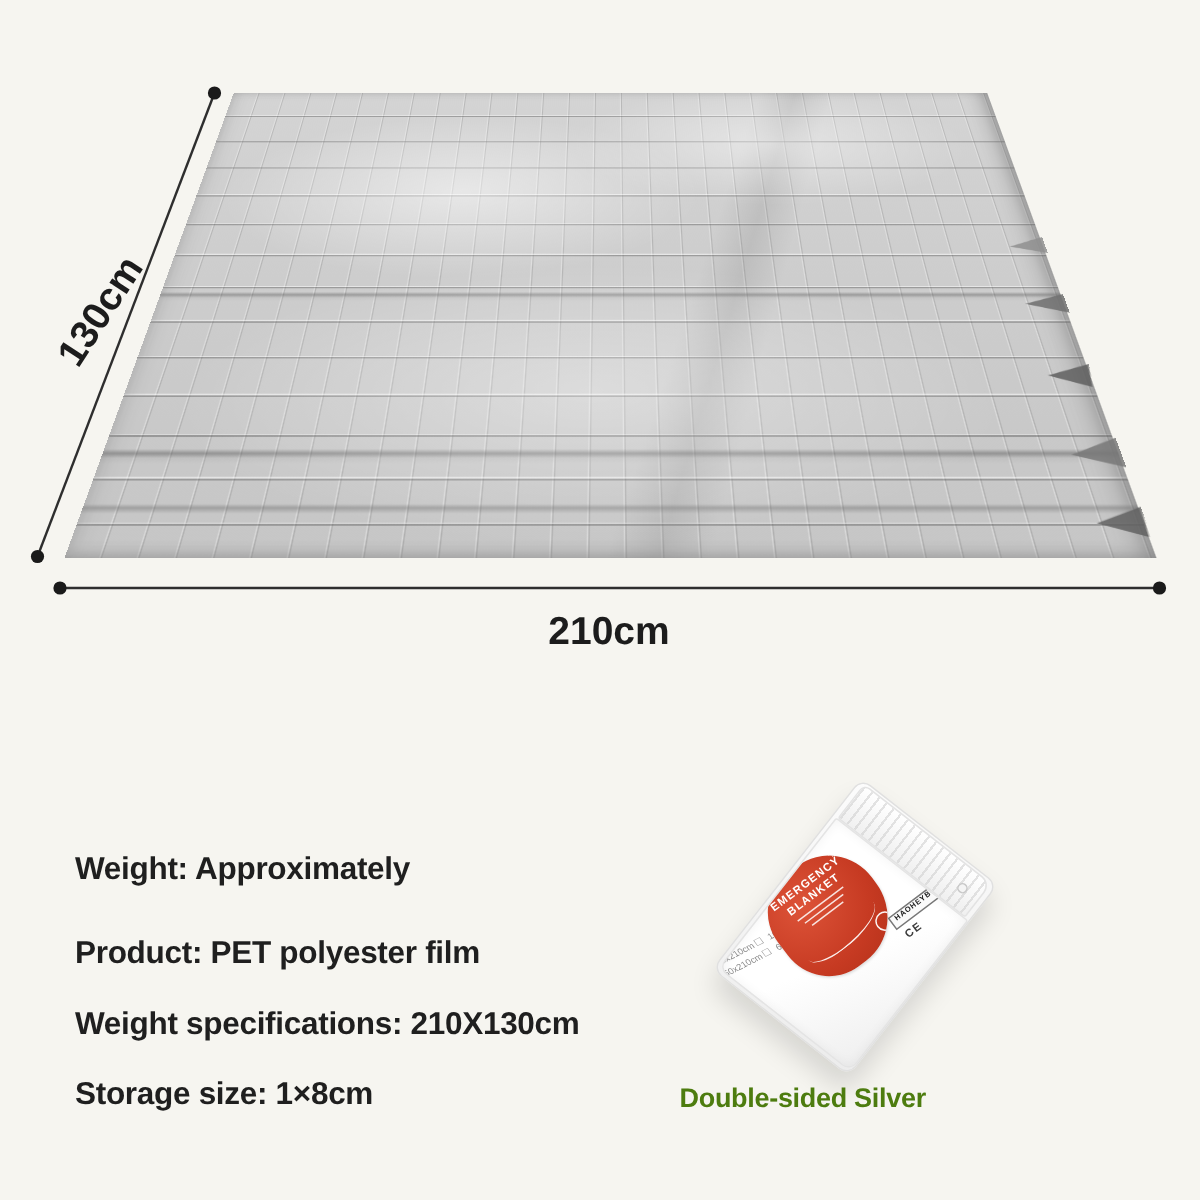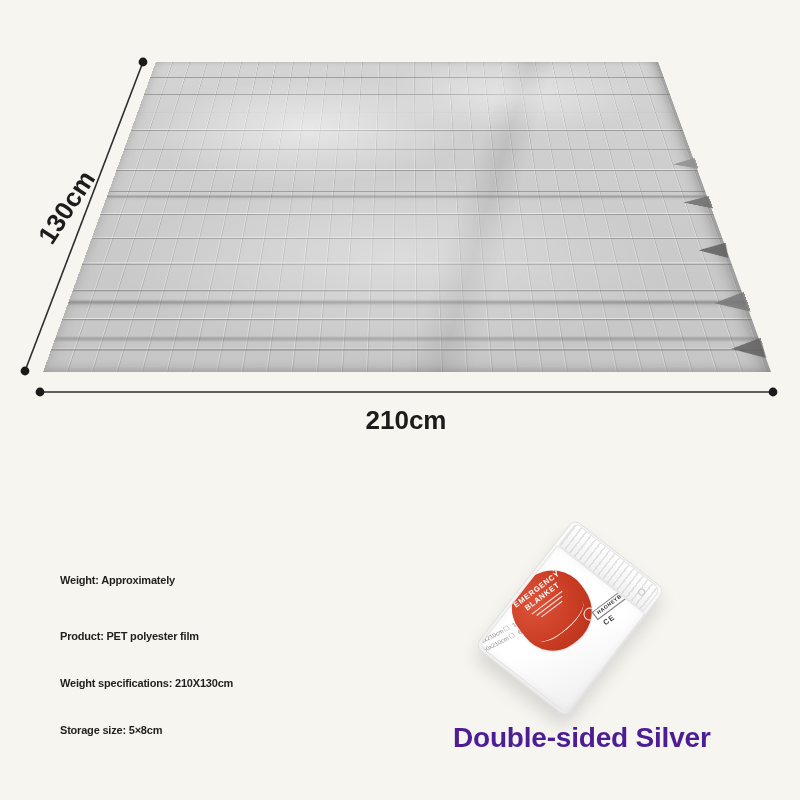--- a/index.html
+++ b/index.html
@@ -42,22 +42,22 @@
   .crease.c5 { top:585px; width:34px; height:30px; background:#606060; clip-path:polygon(100% 0,0 55%,95% 100%); }
 
   
   .dims { position:absolute; left:0; top:0; pointer-events:none; }
   .dim-line { stroke:#2e2e2e; stroke-width:1.6; }
   .dim-dot  { fill:#1a1a1a; }
   .dim-label { font-family:"Liberation Sans", sans-serif; font-size:26px; font-weight:600; fill:#1c1c1c; }
 
   
   .spec {
-    position:absolute; left:60px; color:#1f1f1f;
-    font-size:11px; font-weight:700; letter-spacing:-0.2px; line-height:20px;
+    position:absolute; left:50px; color:#1f1f1f;
+    font-size:21px; font-weight:700; letter-spacing:-0.2px; line-height:20px;
   }
   .spec.s1 { top:570px; }
   .spec.s2 { top:626px; }
   .spec.s3 { top:673px; }
   .spec.s4 { top:720px; }
 
   
   .package {
     position:absolute; left:512px; top:537px; width:116px; height:162px;
     transform:rotate(38deg);
@@ -113,21 +113,21 @@
   .ce { font-size:7.5px; font-weight:700; color:#3c3c3c; margin-top:2px; margin-left:3px; letter-spacing:1px; }
   .options {
     position:absolute; left:-16px; top:15px; width:58px;
     display:grid; grid-template-columns:1fr 1fr; gap:3px 4px;
     transform:skewY(10deg);
   }
   .opt { font-size:6px; color:#8a8a8a; white-space:nowrap; display:flex; align-items:center; gap:1px; line-height:6px; }
   .opt .bx { font-size:6.5px; color:#9a9a9a; }
 
   
-  .caption { position:absolute; left:453px; top:722px; font-size:28px; font-weight:700; color:#4c1d95; letter-spacing:-0.2px; }
+  .caption { position:absolute; left:453px; top:722px; font-size:18px; font-weight:700; color:#4d7c0f; letter-spacing:-0.2px; }
 </style>
 </head>
 <body>
 
 <div class="stage">
 
   <div class="blanket-scene">
     <div class="blanket">
       <div class="crease c1"></div>
       <div class="crease c2"></div>
@@ -147,21 +147,21 @@
     <circle class="dim-dot" cx="40" cy="392" r="4.4"></circle>
     <circle class="dim-dot" cx="773" cy="392" r="4.4"></circle>
     <text class="dim-label" x="406" y="429" text-anchor="middle">210cm</text>
   </svg>
 
   <div class="spec s1">
     <div>Weight: Approximately</div>
   </div>
   <div class="spec s2">Product: PET polyester film</div>
   <div class="spec s3">Weight specifications: 210X130cm</div>
-  <div class="spec s4">Storage size: 5×8cm</div>
+  <div class="spec s4">Storage size: 1×8cm</div>
 
   <div class="package">
     <div class="flap">
       <div class="hole"></div>
     </div>
     <div class="card">
       <div class="print">
 
         <div class="options">
           <span class="opt">

